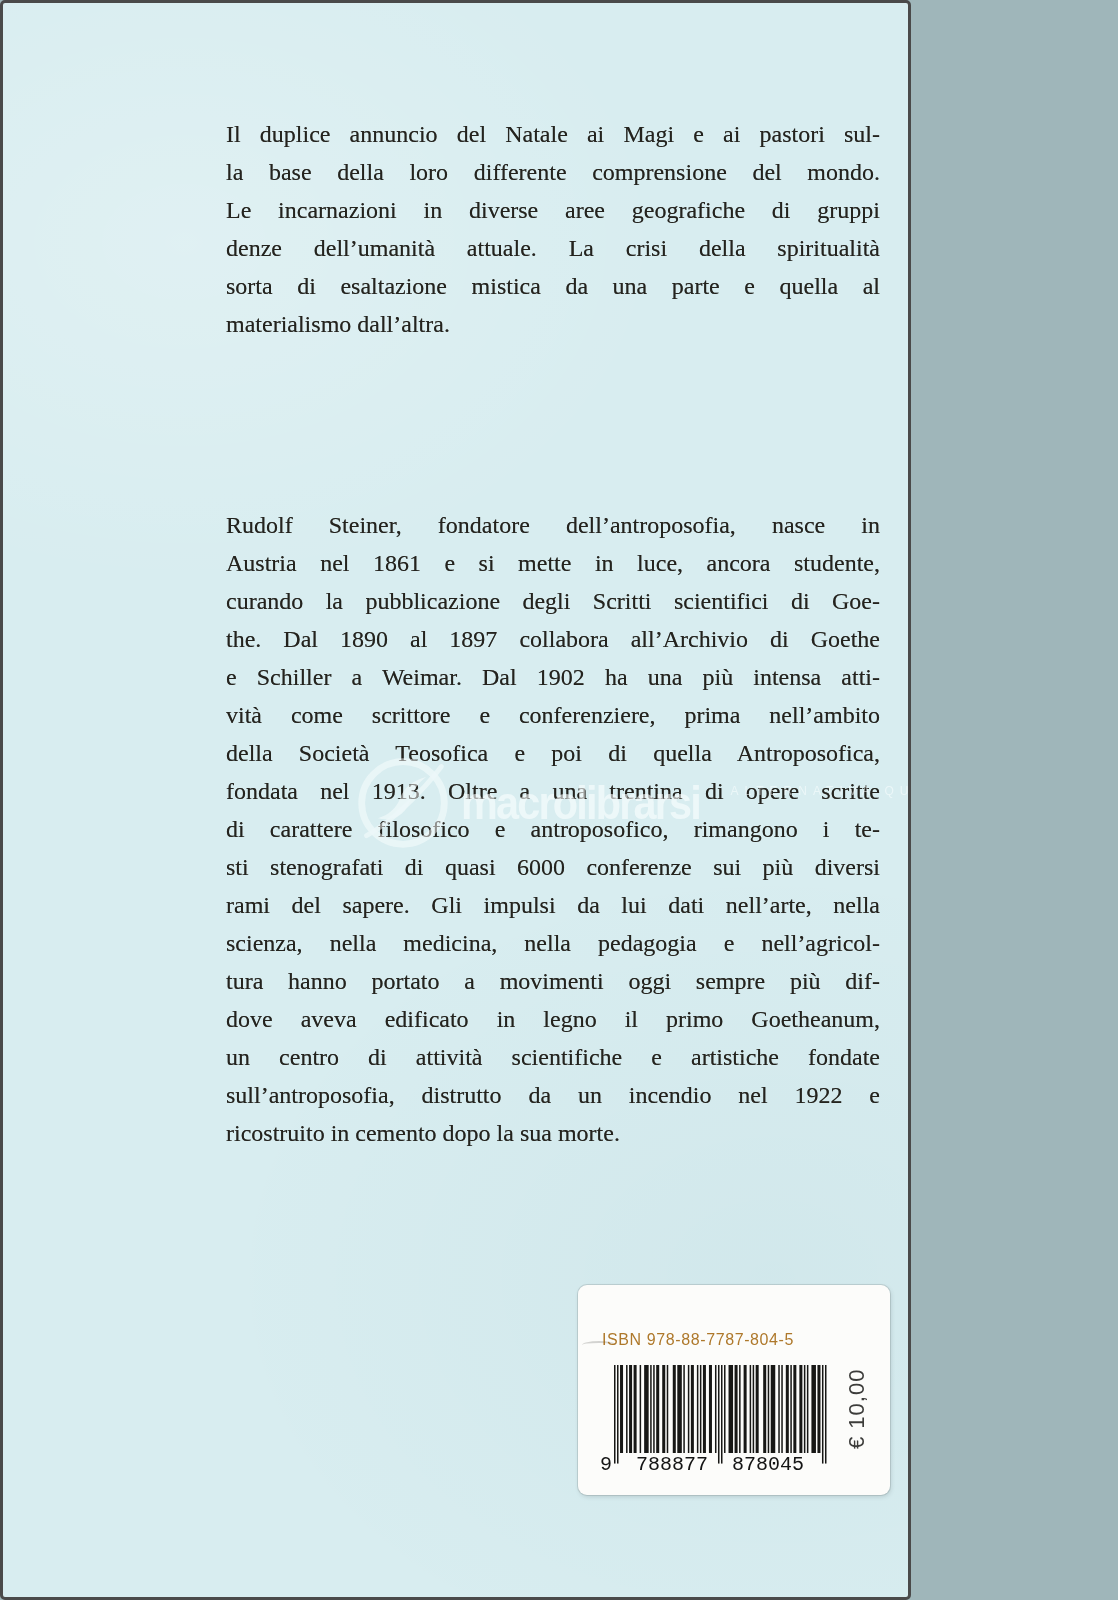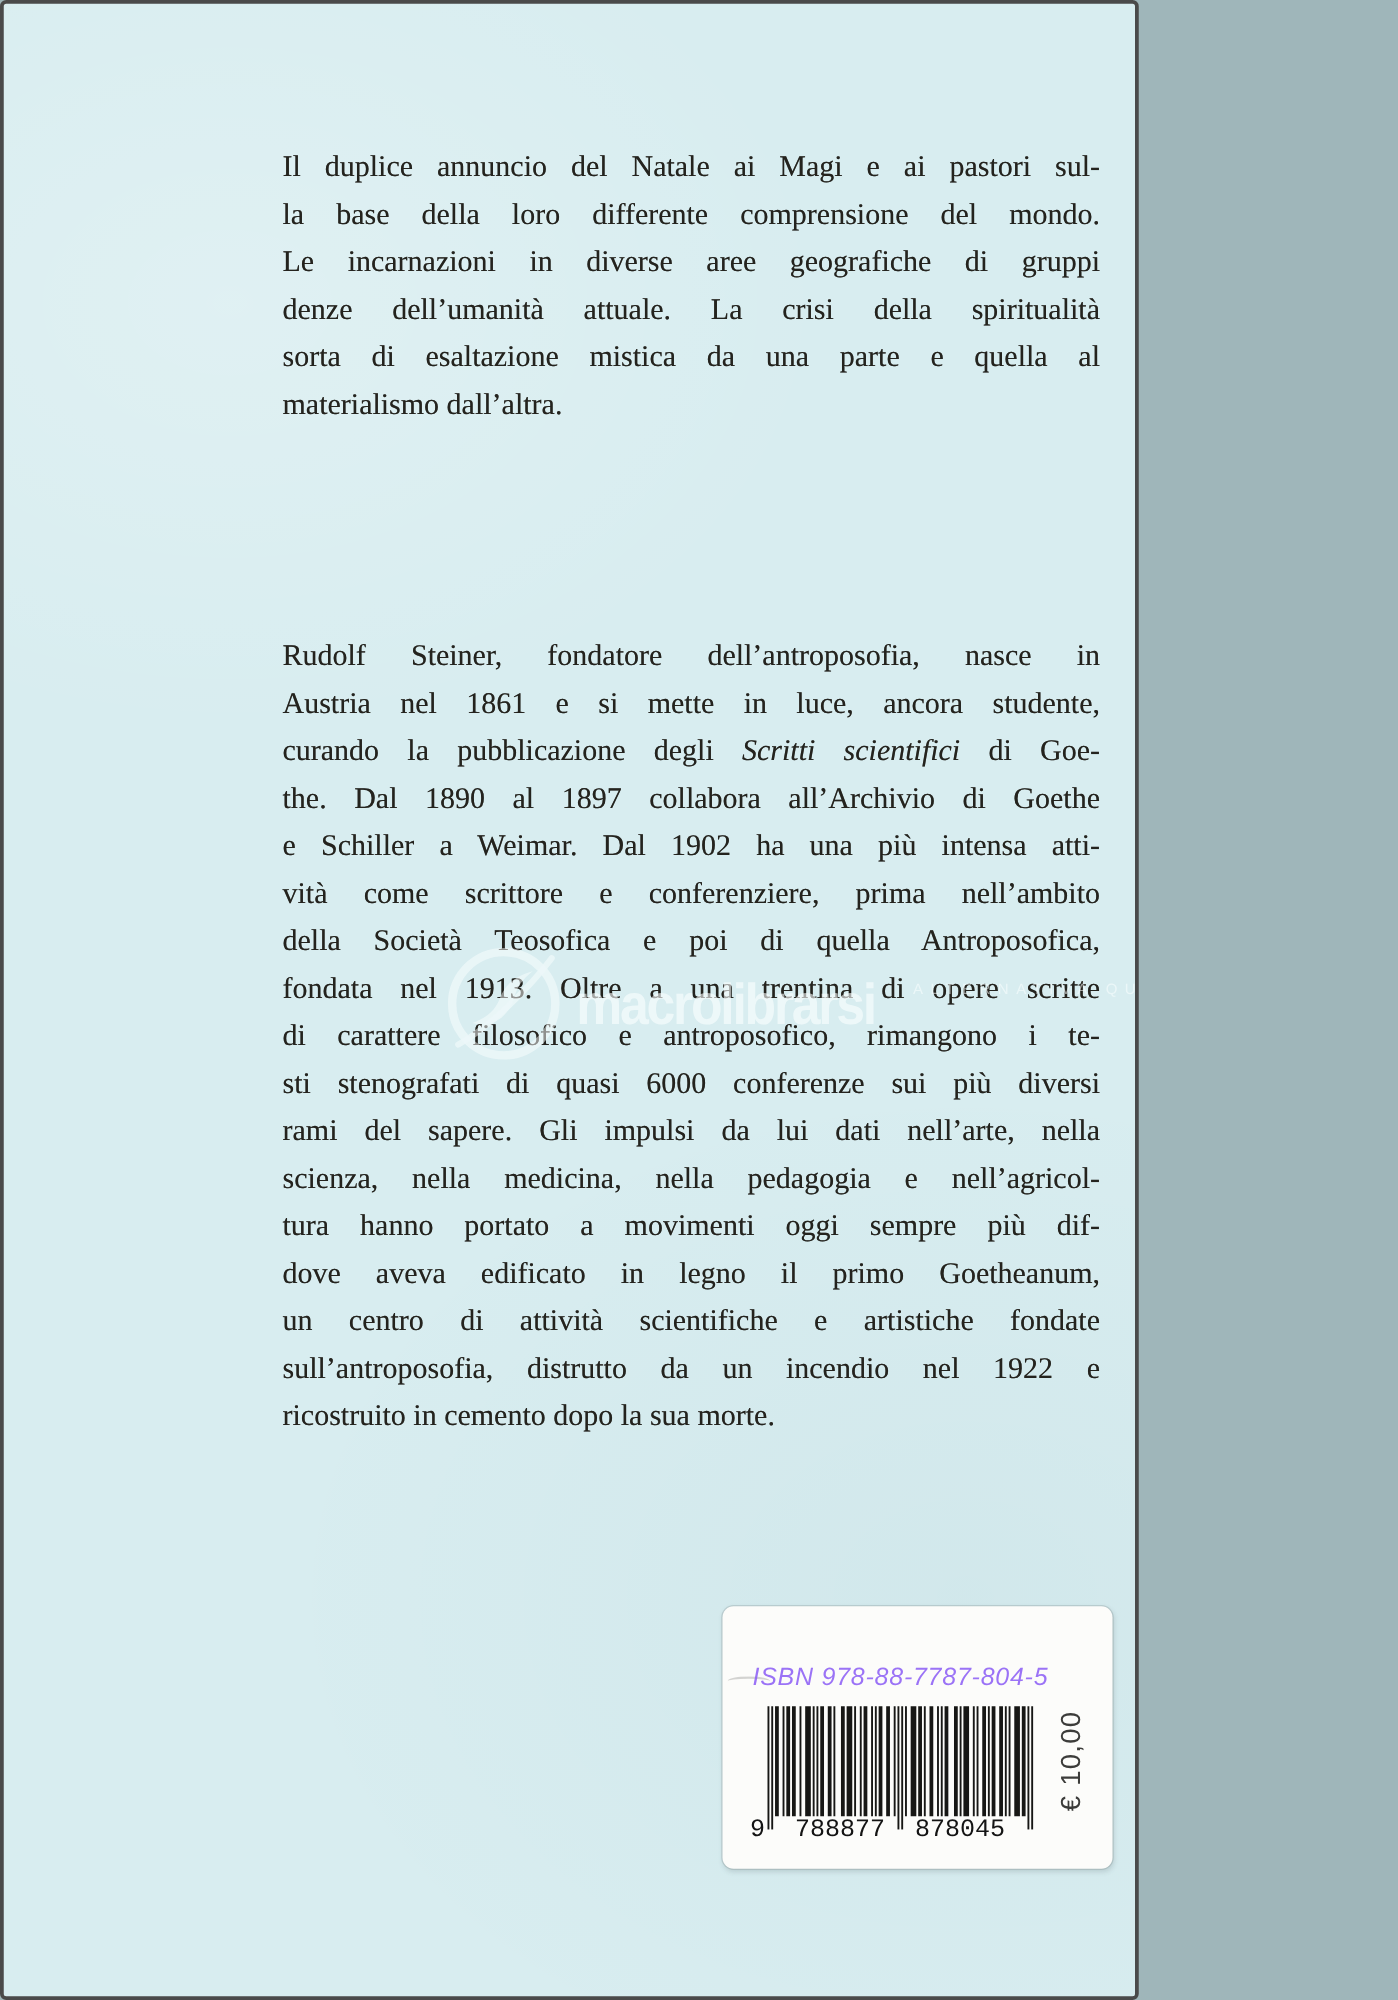--- a/index.html
+++ b/index.html
@@ -25,21 +25,21 @@
     width:654px;
     font-size:24px;
     line-height:38px;
     color:#24231e;
     text-shadow:0 0 0.5px rgba(36,35,30,0.55);
   }
   #synopsis{top:112px;}
   #bio{top:503px;}
   .tline{width:100%;}
   .tline.jl{text-align:justify;text-align-last:justify;}
-  .tline .it{font-style:italic;}
+  .tline .it{}
 
   
   .watermark{
     position:absolute;
     left:352px;top:752px;
     display:flex;align-items:center;gap:10px;
     pointer-events:none;
   }
   .wm-logo{width:96px;height:96px;opacity:0.55;}
   .wm-text{display:flex;flex-direction:row;}
@@ -72,24 +72,23 @@
     border-radius:9px;
     box-shadow:0 0 0 1px rgba(120,130,130,0.25), 1px 2px 4px rgba(60,80,85,0.18);
   }
   .pencil-mark{
     position:absolute;left:4px;top:56px;width:34px;height:6px;
     border-top:2px solid #8a8a86;border-radius:50%;opacity:0.35;
   }
   .isbn-text{
     position:absolute;left:24px;top:46px;
     font-family:"Liberation Sans", sans-serif;
-    font-size:20px;letter-spacing:0.6px;
-    color:#8b5cf6;opacity:0.85;
-    white-space:nowrap;
-    font-style:italic;
+    font-size:16px;letter-spacing:0.6px;
+    color:#a16207;opacity:0.85;
+    white-space:nowrap;
   }
   .barcode-svg{
     position:absolute;left:36px;top:80px;
     overflow:visible;
   }
   .digits-row{
     position:absolute;left:22px;top:168px;width:248px;
     display:flex;gap:24px;
     font-family:"Liberation Mono", monospace;
     font-size:20px;color:#141414;

